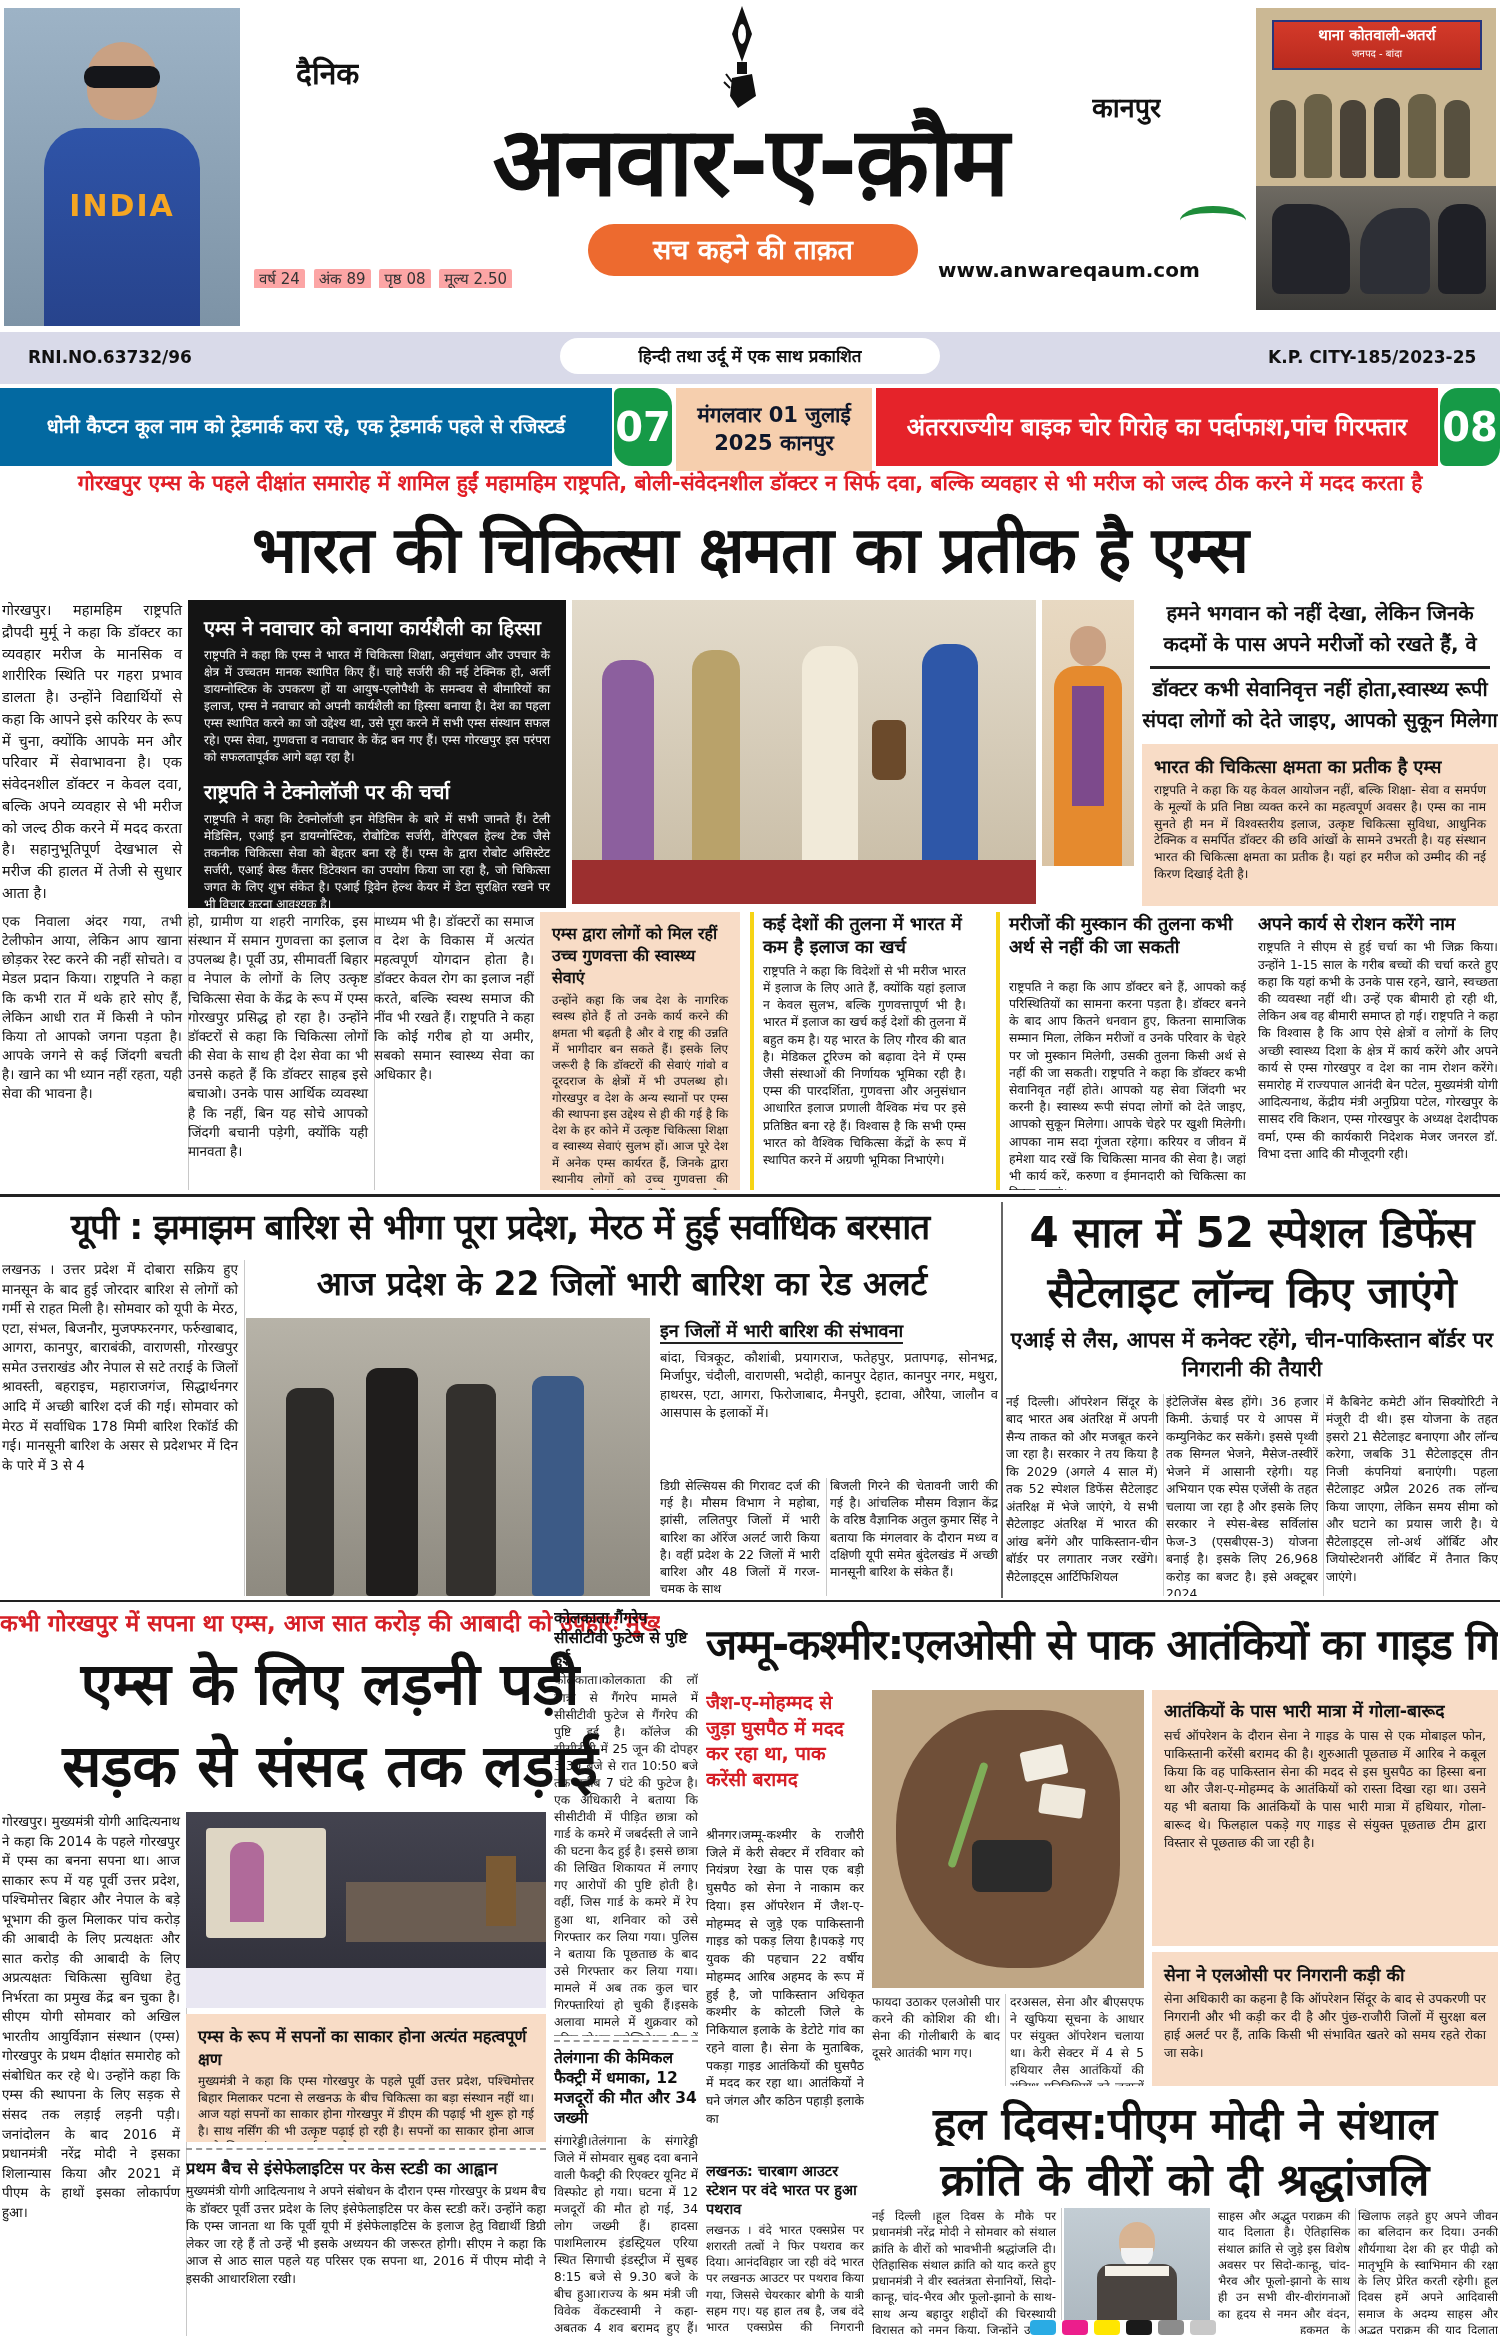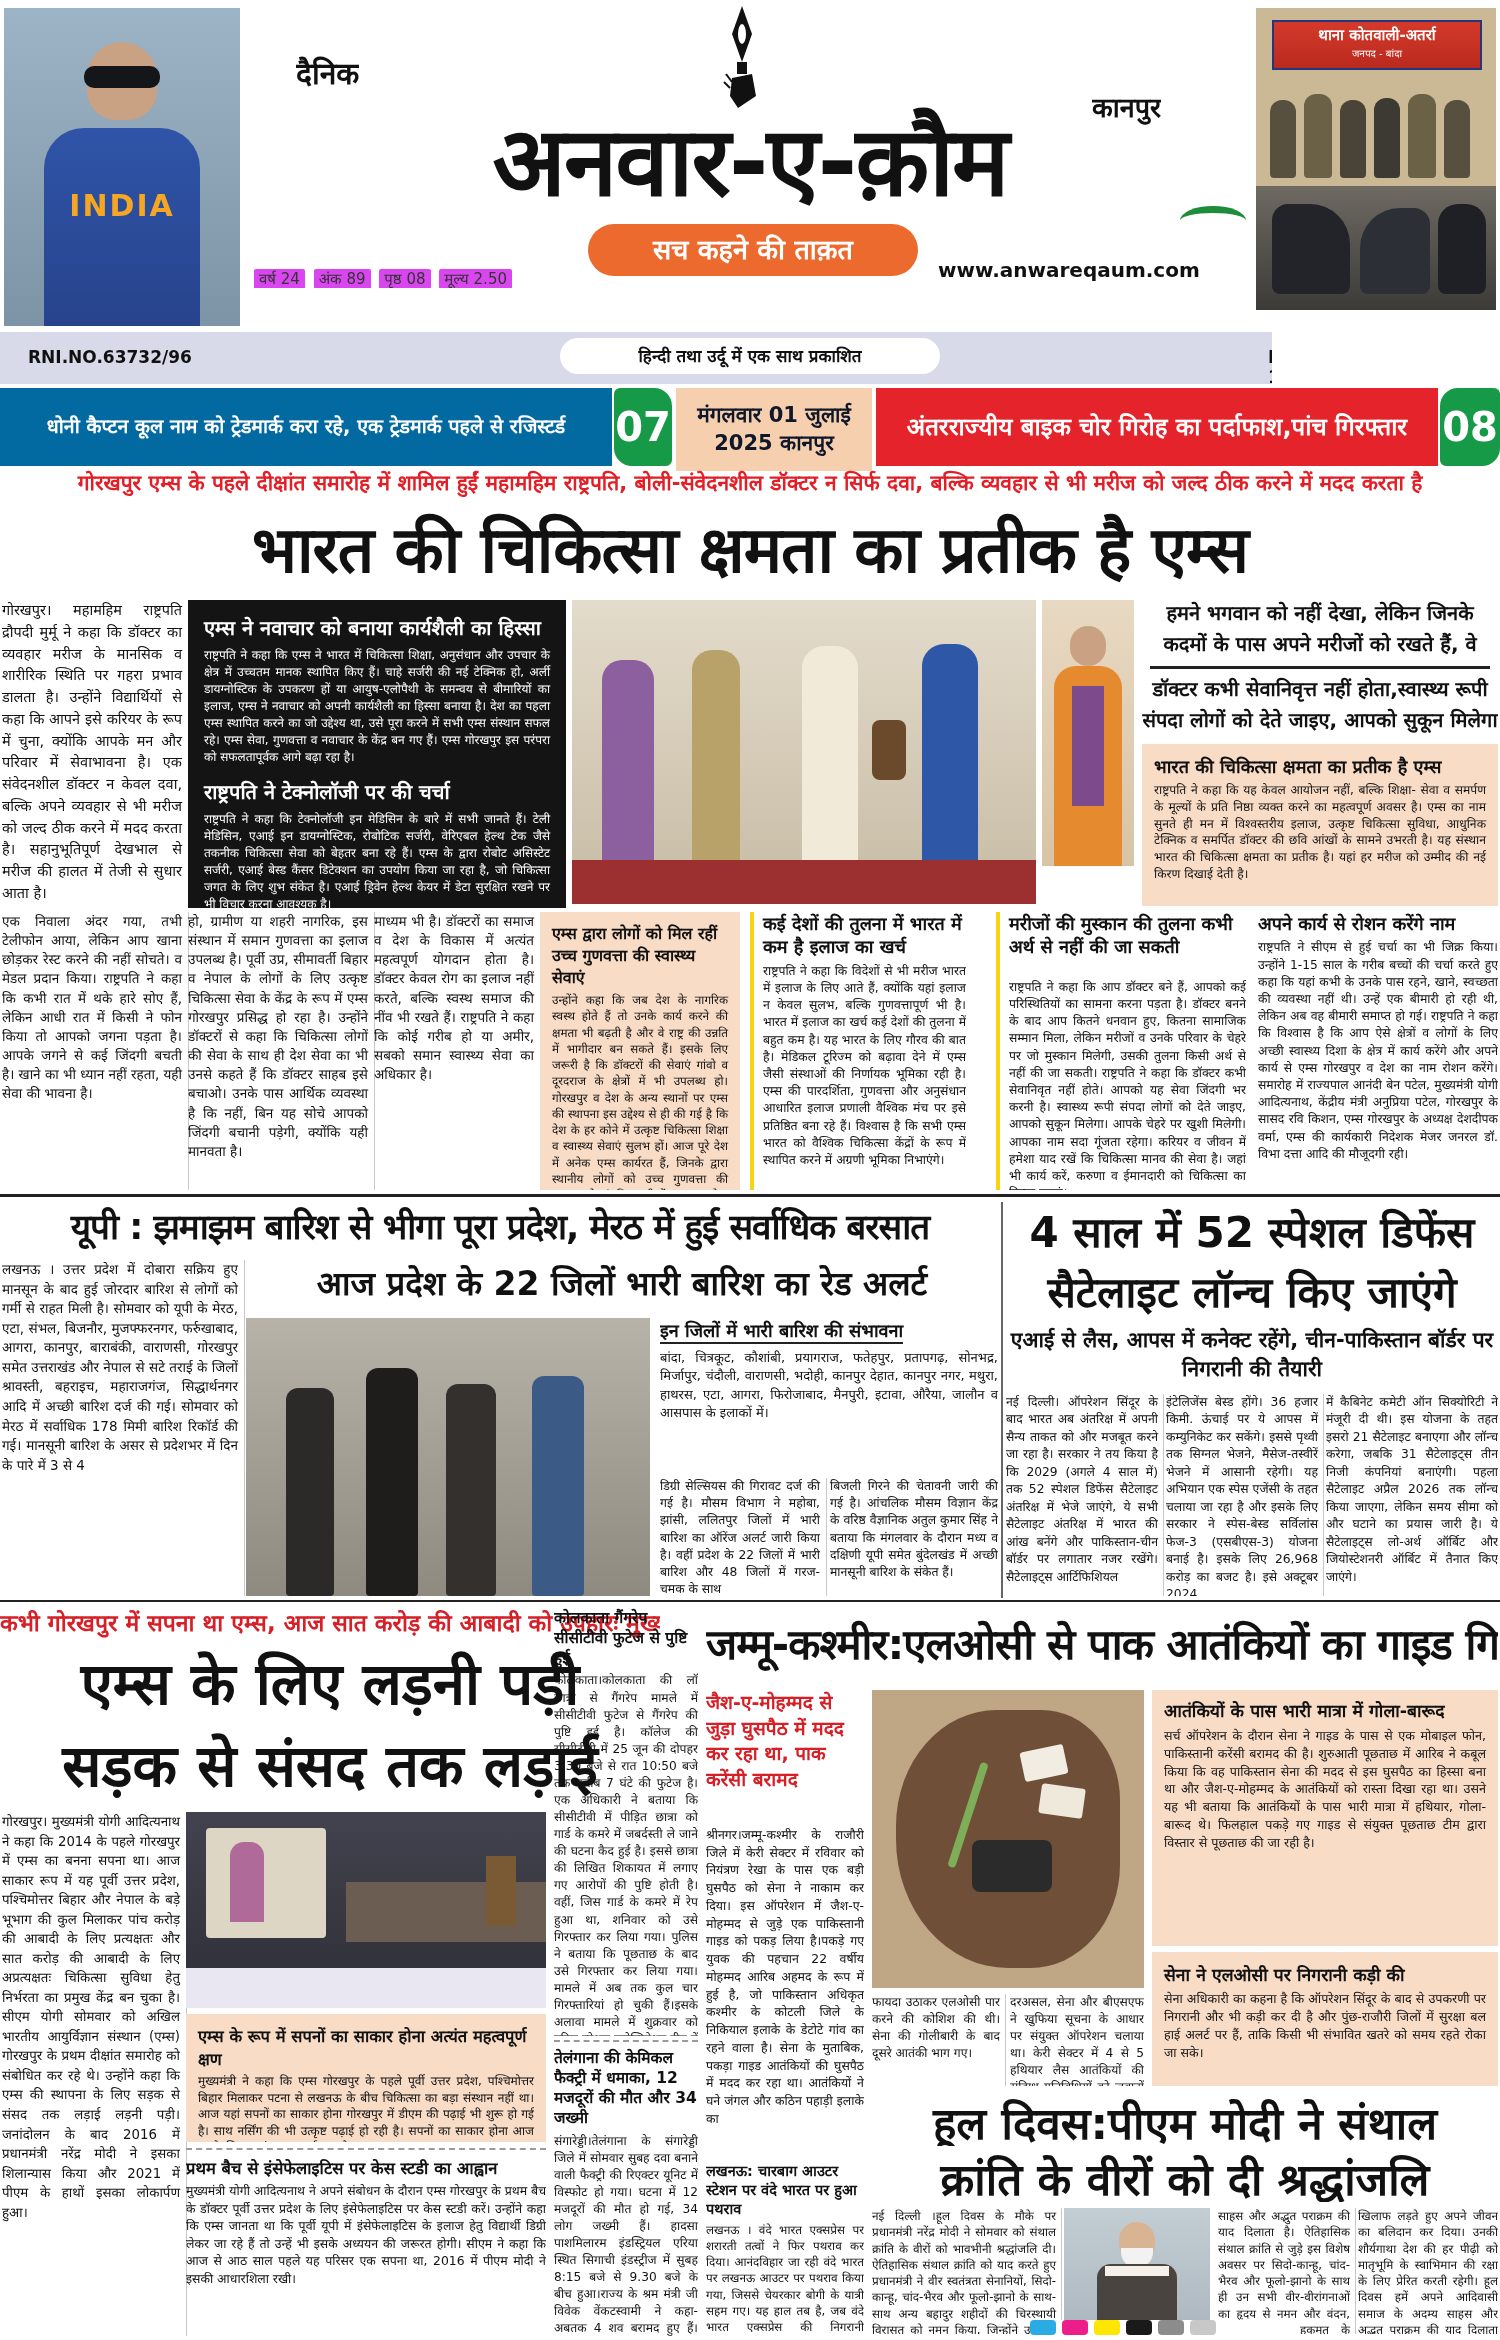--- a/index.html
+++ b/index.html
@@ -11,21 +11,21 @@
   .nw{white-space:nowrap;}
   .b{font-weight:700;}
   .body13{font-size:13.5px;line-height:1.42;}
   .sep{border-right:1px solid #c8c8c8;}
   .dash{border-top:2px dashed #9a9a9a;}
   .rule{background:#222;}
   .ph{position:absolute;}
   .pinkbox{background:#f8dcc6;padding:10px 12px;box-sizing:border-box;}
   .ybar{border-left:4px solid #f6d415;padding-left:9px;box-sizing:border-box;}
   .fig{position:absolute;background:#3a3834;border-radius:12px 12px 4px 4px;}
-  .chip{background:#d946ef;padding:1px 5px;margin-right:4px;border-radius:2px;}
+  .chip{background:#fca5a5;padding:1px 5px;margin-right:4px;border-radius:2px;}
   .qrule{position:absolute;background:#222;height:3px;}
   .cmyk span{display:inline-block;width:26px;height:15px;border-radius:4px;margin-right:6px;}
 </style>
 </head>
 <body>
 
 <div id="page">
 
   <div class="bx" style="left:4px;top:8px;width:236px;height:318px;background:linear-gradient(180deg,#9db3c6,#7d93a6);">
     <div class="ph" style="left:83px;top:34px;width:70px;height:78px;background:#c9a183;border-radius:36px 36px 30px 30px;"></div>
@@ -69,21 +69,21 @@
     <div class="fig" style="left:84px;top:92px;width:26px;height:78px;background:#4a4338;"></div>
     <div class="fig" style="left:118px;top:90px;width:26px;height:80px;background:#3d3a34;"></div>
     <div class="fig" style="left:152px;top:86px;width:28px;height:84px;background:#6a6147;"></div>
     <div class="fig" style="left:188px;top:92px;width:26px;height:78px;background:#57503f;"></div>
     <div class="ph" style="left:0;top:178px;width:240px;height:124px;background:linear-gradient(180deg,#6e6a62,#3c3b38);"></div>
     <div class="ph" style="left:16px;top:196px;width:78px;height:90px;background:#23242a;border-radius:16px 40px 8px 8px;"></div>
     <div class="ph" style="left:104px;top:200px;width:70px;height:86px;background:#2d2f36;border-radius:40px 16px 8px 8px;"></div>
     <div class="ph" style="left:182px;top:196px;width:48px;height:90px;background:#1f2026;border-radius:20px 20px 8px 8px;"></div>
   </div>
 
-  <div class="bx" style="left:0;top:332px;width:1272px;height:52px;background:#d9dae9;">
+  <div class="bx" style="left:0;top:332px;width:1500px;height:52px;background:#d9dae9;">
     <div class="ph b" style="left:28px;top:15px;font-size:17px;">RNI.NO.63732/96</div>
     <div class="ph b c" style="left:560px;top:6px;width:380px;height:36px;line-height:36px;background:#fff;border-radius:18px;font-size:17px;">हिन्दी तथा उर्दू में एक साथ प्रकाशित</div>
     <div class="ph b" style="left:1268px;top:15px;font-size:17px;">K.P. CITY-185/2023-25</div>
   </div>
 
   <div class="bx b c nw" style="left:0;top:388px;width:612px;height:78px;line-height:78px;background:#0369a1;color:#fff;font-size:19.5px;">धोनी कैप्टन कूल नाम को ट्रेडमार्क करा रहे, एक ट्रेडमार्क पहले से रजिस्टर्ड</div>
   <div class="bx b c" style="left:614px;top:388px;width:58px;height:78px;line-height:78px;background:#169a47;color:#fff;font-size:40px;border-radius:6px 18px 6px 18px;">07</div>
   <div class="bx c" style="left:676px;top:388px;width:196px;height:83px;background:#f6cfae;color:#0f172a;">
     <div class="b" style="font-size:21px;margin-top:12px;">मंगलवार 01 जुलाई</div>
     <div class="b" style="font-size:21px;">2025 कानपुर</div>

